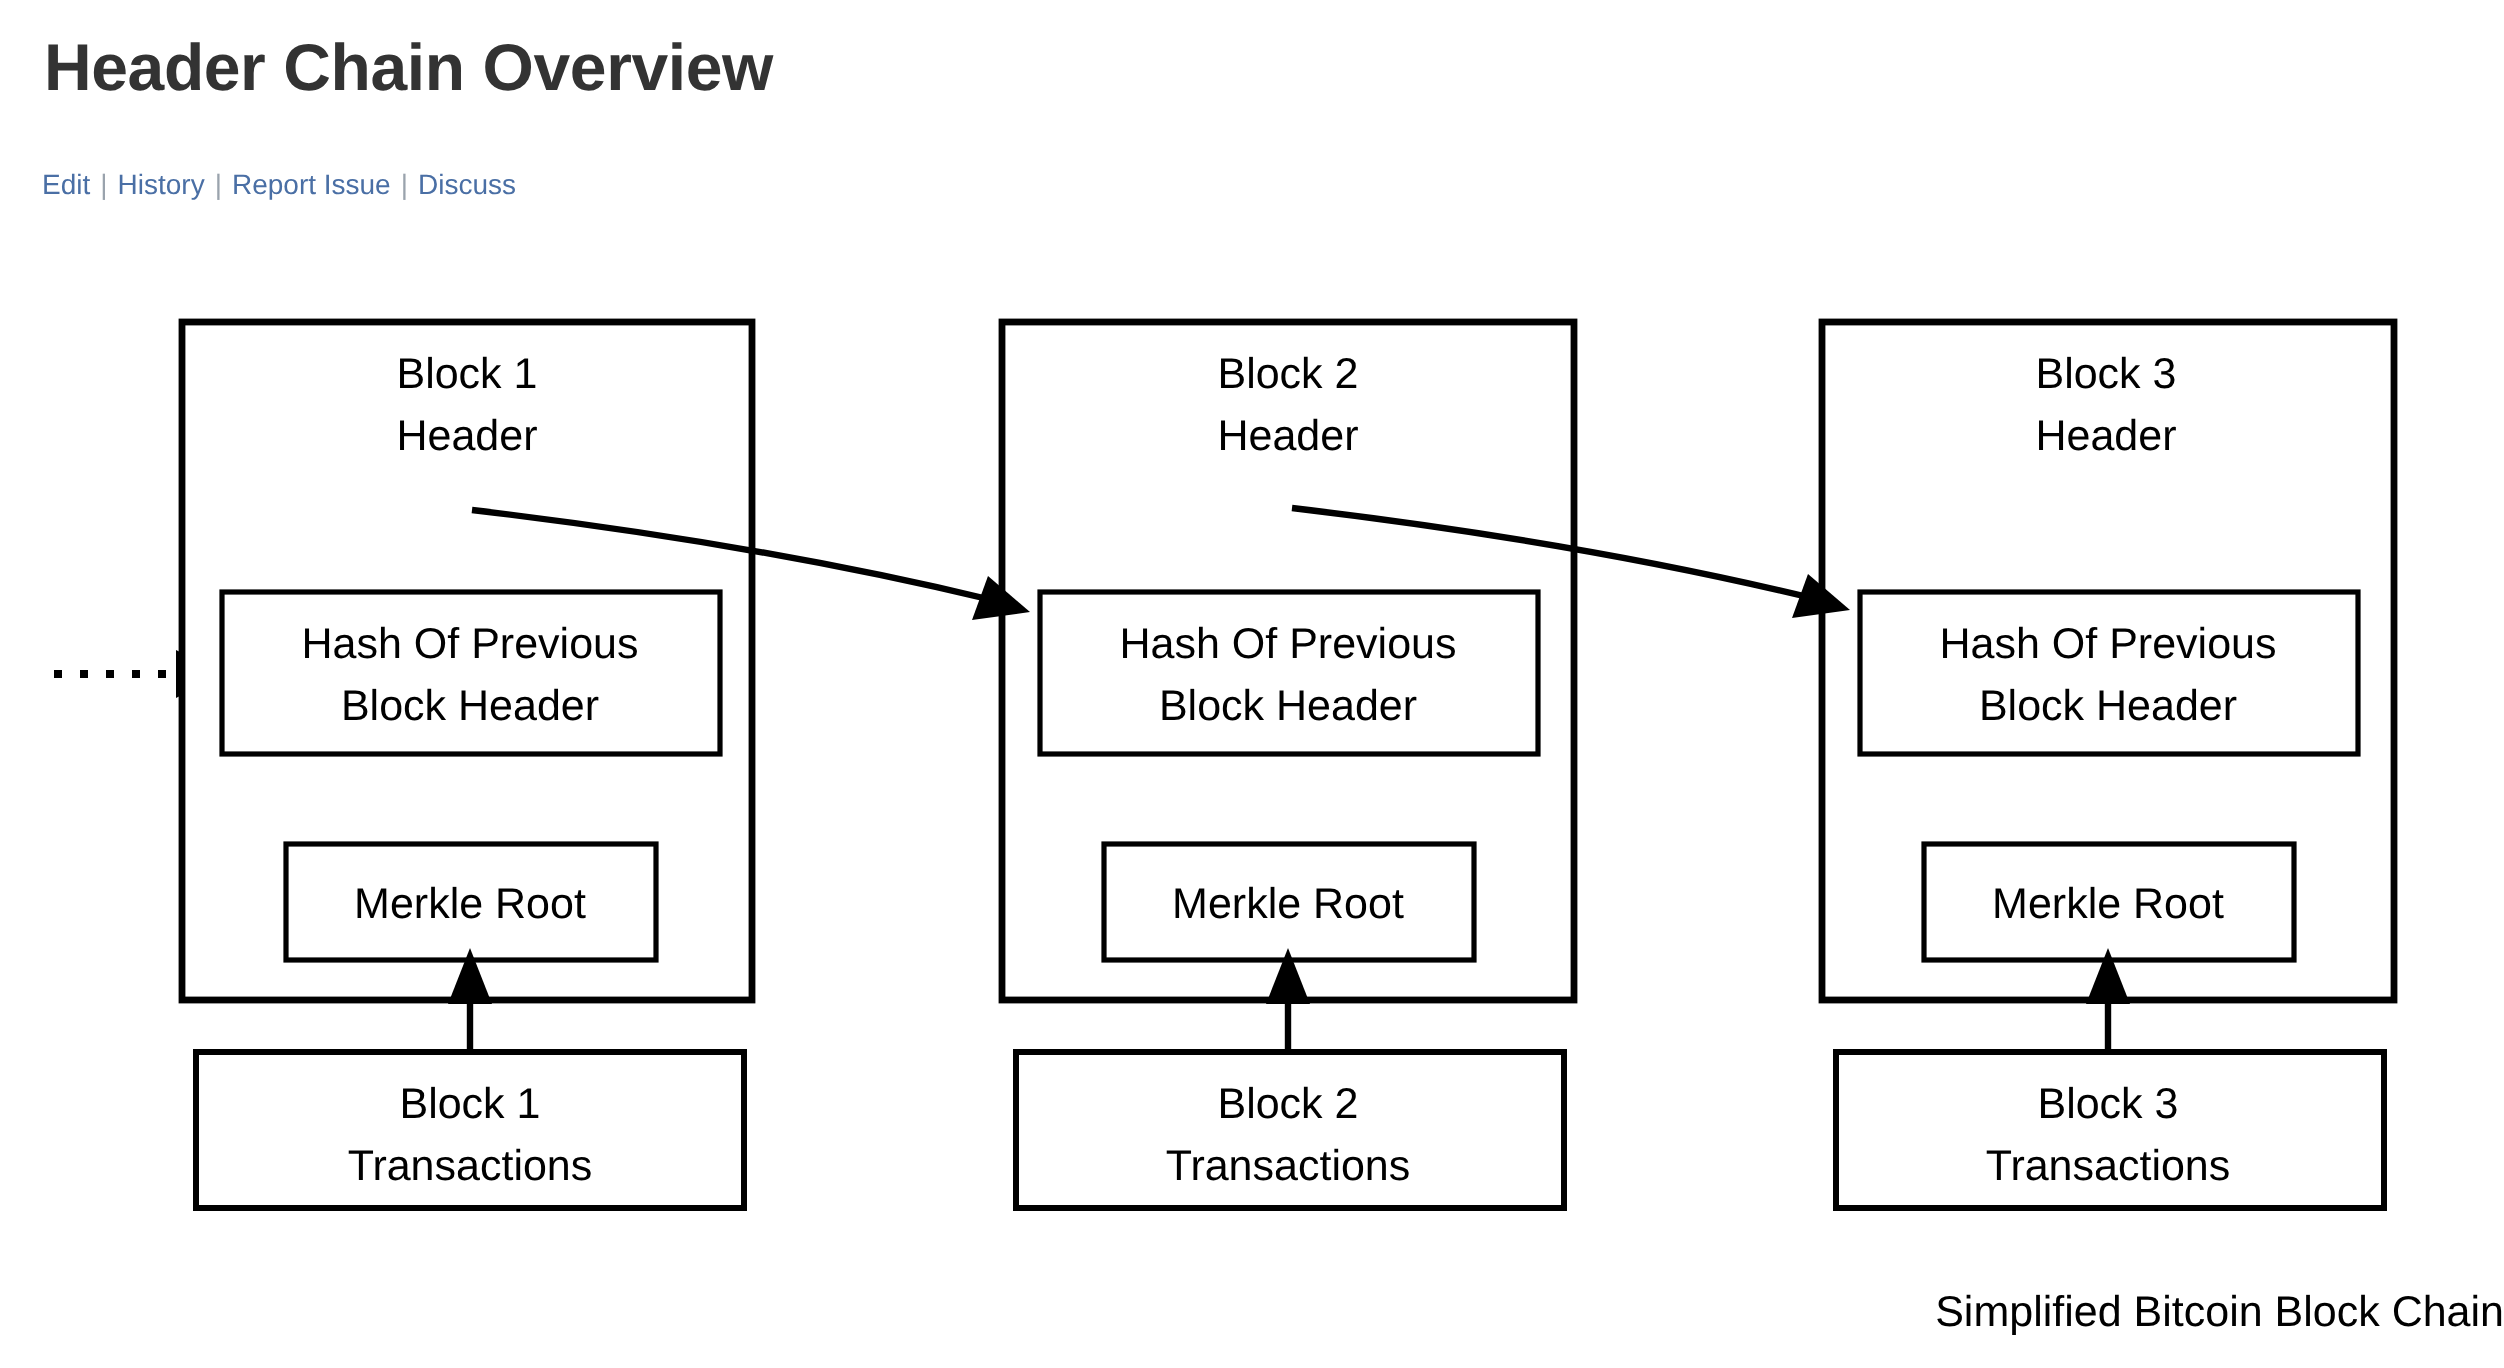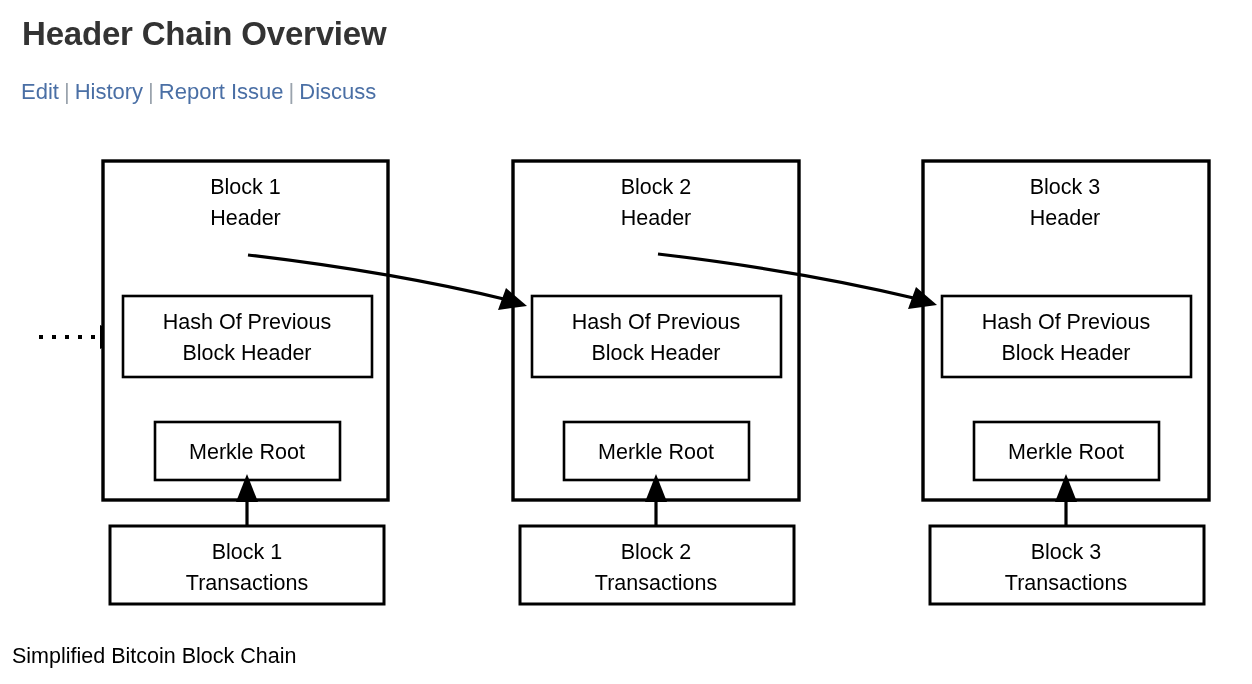--- a/index.html
+++ b/index.html
@@ -32,39 +32,39 @@
     line-height: 40px;
     font-weight: bold;
     color: #333333;
     letter-spacing: -0.2px;
     white-space: nowrap;
   }
   #toolbar-links {
     position: absolute;
     left: 21px;
     top: 78px;
-    font-size: 22px;
+    font-size: 14px;
     line-height: 28px;
     white-space: nowrap;
     color: #4a6fa5;
   }
   #toolbar-links .nav-link {
     color: #4a6fa5;
     text-decoration: none;
     cursor: pointer;
   }
   #toolbar-links .nav-sep {
     color: #9aa3ad;
     padding: 0 5px;
   }
 
   
   #diagram-figure {
     position: absolute;
-    left: 12px;
+    left: 0;
     top: 140px;
     width: 1224px;
     height: 544px;
   }
   #blockchain-diagram {
     position: absolute;
     left: 0;
     top: 0;
     width: 1252px;
     height: 544px;
@@ -101,21 +101,21 @@
     stroke: #000000;
     stroke-width: 3.2;
   }
   .arrow-head { fill: #000000; }
   .dot-mark { fill: #000000; }
   #diagram-caption {
     position: absolute;
     left: 0;
     top: 504px;
     width: 1252px;
-    text-align: left;
+    text-align: right;
     font-size: 21.5px;
     color: #000000;
     font-family: "Liberation Sans", sans-serif;
   }
 </style>
 </head>
 <body>
 
 <div id="page-header">
   <h1 id="page-title">Header Chain Overview</h1>

